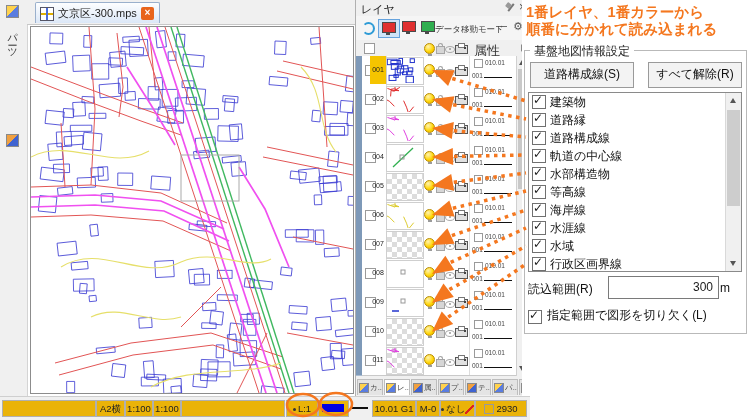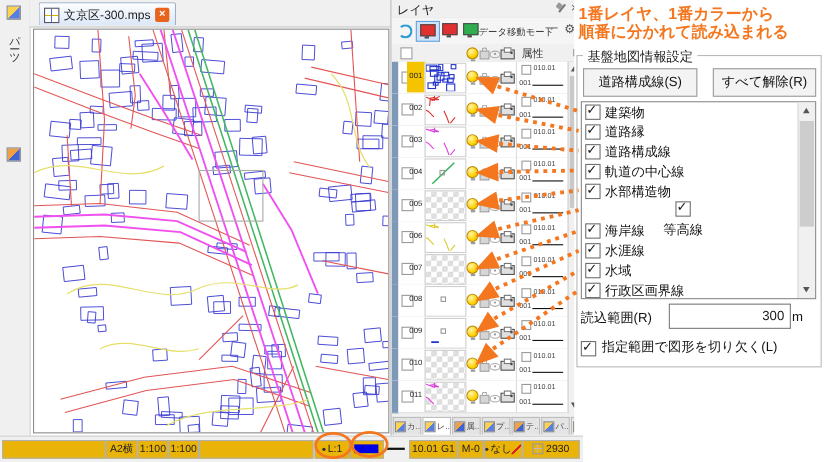--- a/index.html
+++ b/index.html
@@ -39,21 +39,21 @@
   .monwrap{top:3px;padding:2px 3px 4px 3px;}
   .monwrap.sel{border:1px solid #66a3dd;background:#cfe4f7;}
   .mon{width:12px;height:9px;border:1px solid #4a4a4a;background:#e03030;position:relative;display:block;}
   .mon.green{background:#2fae4f;}
   .mon::after{content:"";position:absolute;left:3px;bottom:-3px;width:4px;height:2px;background:#4a4a4a;}
   .mode-label{left:79px;top:8px;font-size:8.5px;color:#333;white-space:nowrap;}
   .lp-min{left:140px;top:3px;font-size:11px;color:#444;}
   .gear-icon{left:157px;top:4px;font-size:11px;color:#555;}
   .lp-header{left:0;top:40px;width:175px;height:16px;background:#f0f0f0;border-bottom:1px solid #c0c0c0;}
   .scb{width:9px;height:9px;border:1px solid #9a9a9a;background:#fff;display:inline-block;}
-  .attr-head{left:118px;top:2px;font-size:10px;color:#333;}
+  .attr-head{left:118px;top:2px;font-size:13px;color:#333;}
   .next-col{left:164px;top:2px;font-size:9.5px;color:#333;}
   .lrows{left:0;top:56px;width:160px;height:320px;background:#fff;overflow:hidden;}
   .lrow{position:absolute;left:0;width:160px;height:29px;border-bottom:1px solid #c9c9c9;background:#fff;}
   .gut{position:absolute;left:0;top:0;width:6px;height:29px;background:#7e99b8;border-bottom:1px solid #a9bcd2;}
   .lrow .scb{position:absolute;left:9px;top:9px;}
   .num{position:absolute;left:14px;top:0;width:16px;height:28px;font-size:7px;color:#222;
        text-align:center;line-height:28px;border-right:1px solid #ddd;}
   .num.cur{background:#f5c400;}
   .thumb{position:absolute;left:30px;top:1px;width:36px;height:26px;border:1px solid #cfcfcf;background:#fff;overflow:hidden;}
   .checker{background-image:linear-gradient(45deg,#dcdcdc 25%,transparent 25%,transparent 75%,#dcdcdc 75%),
@@ -620,21 +620,21 @@
           <span class="litem-label">道路構成線</span>
         </div>
         <div class="litem" style="top: 54px;">
           <span class="cbx checked"></span>
           <span class="litem-label">軌道の中心線</span>
         </div>
         <div class="litem" style="top: 72px;">
           <span class="cbx checked"></span>
           <span class="litem-label">水部構造物</span>
         </div>
-        <div class="litem" style="top: 90px; flex-direction: column;">
+        <div class="litem" style="top: 90px;">
           <span class="cbx checked"></span>
           <span class="litem-label">等高線</span>
         </div>
         <div class="litem" style="top: 108px;">
           <span class="cbx checked"></span>
           <span class="litem-label">海岸線</span>
         </div>
         <div class="litem" style="top: 126px;">
           <span class="cbx checked"></span>
           <span class="litem-label">水涯線</span>

